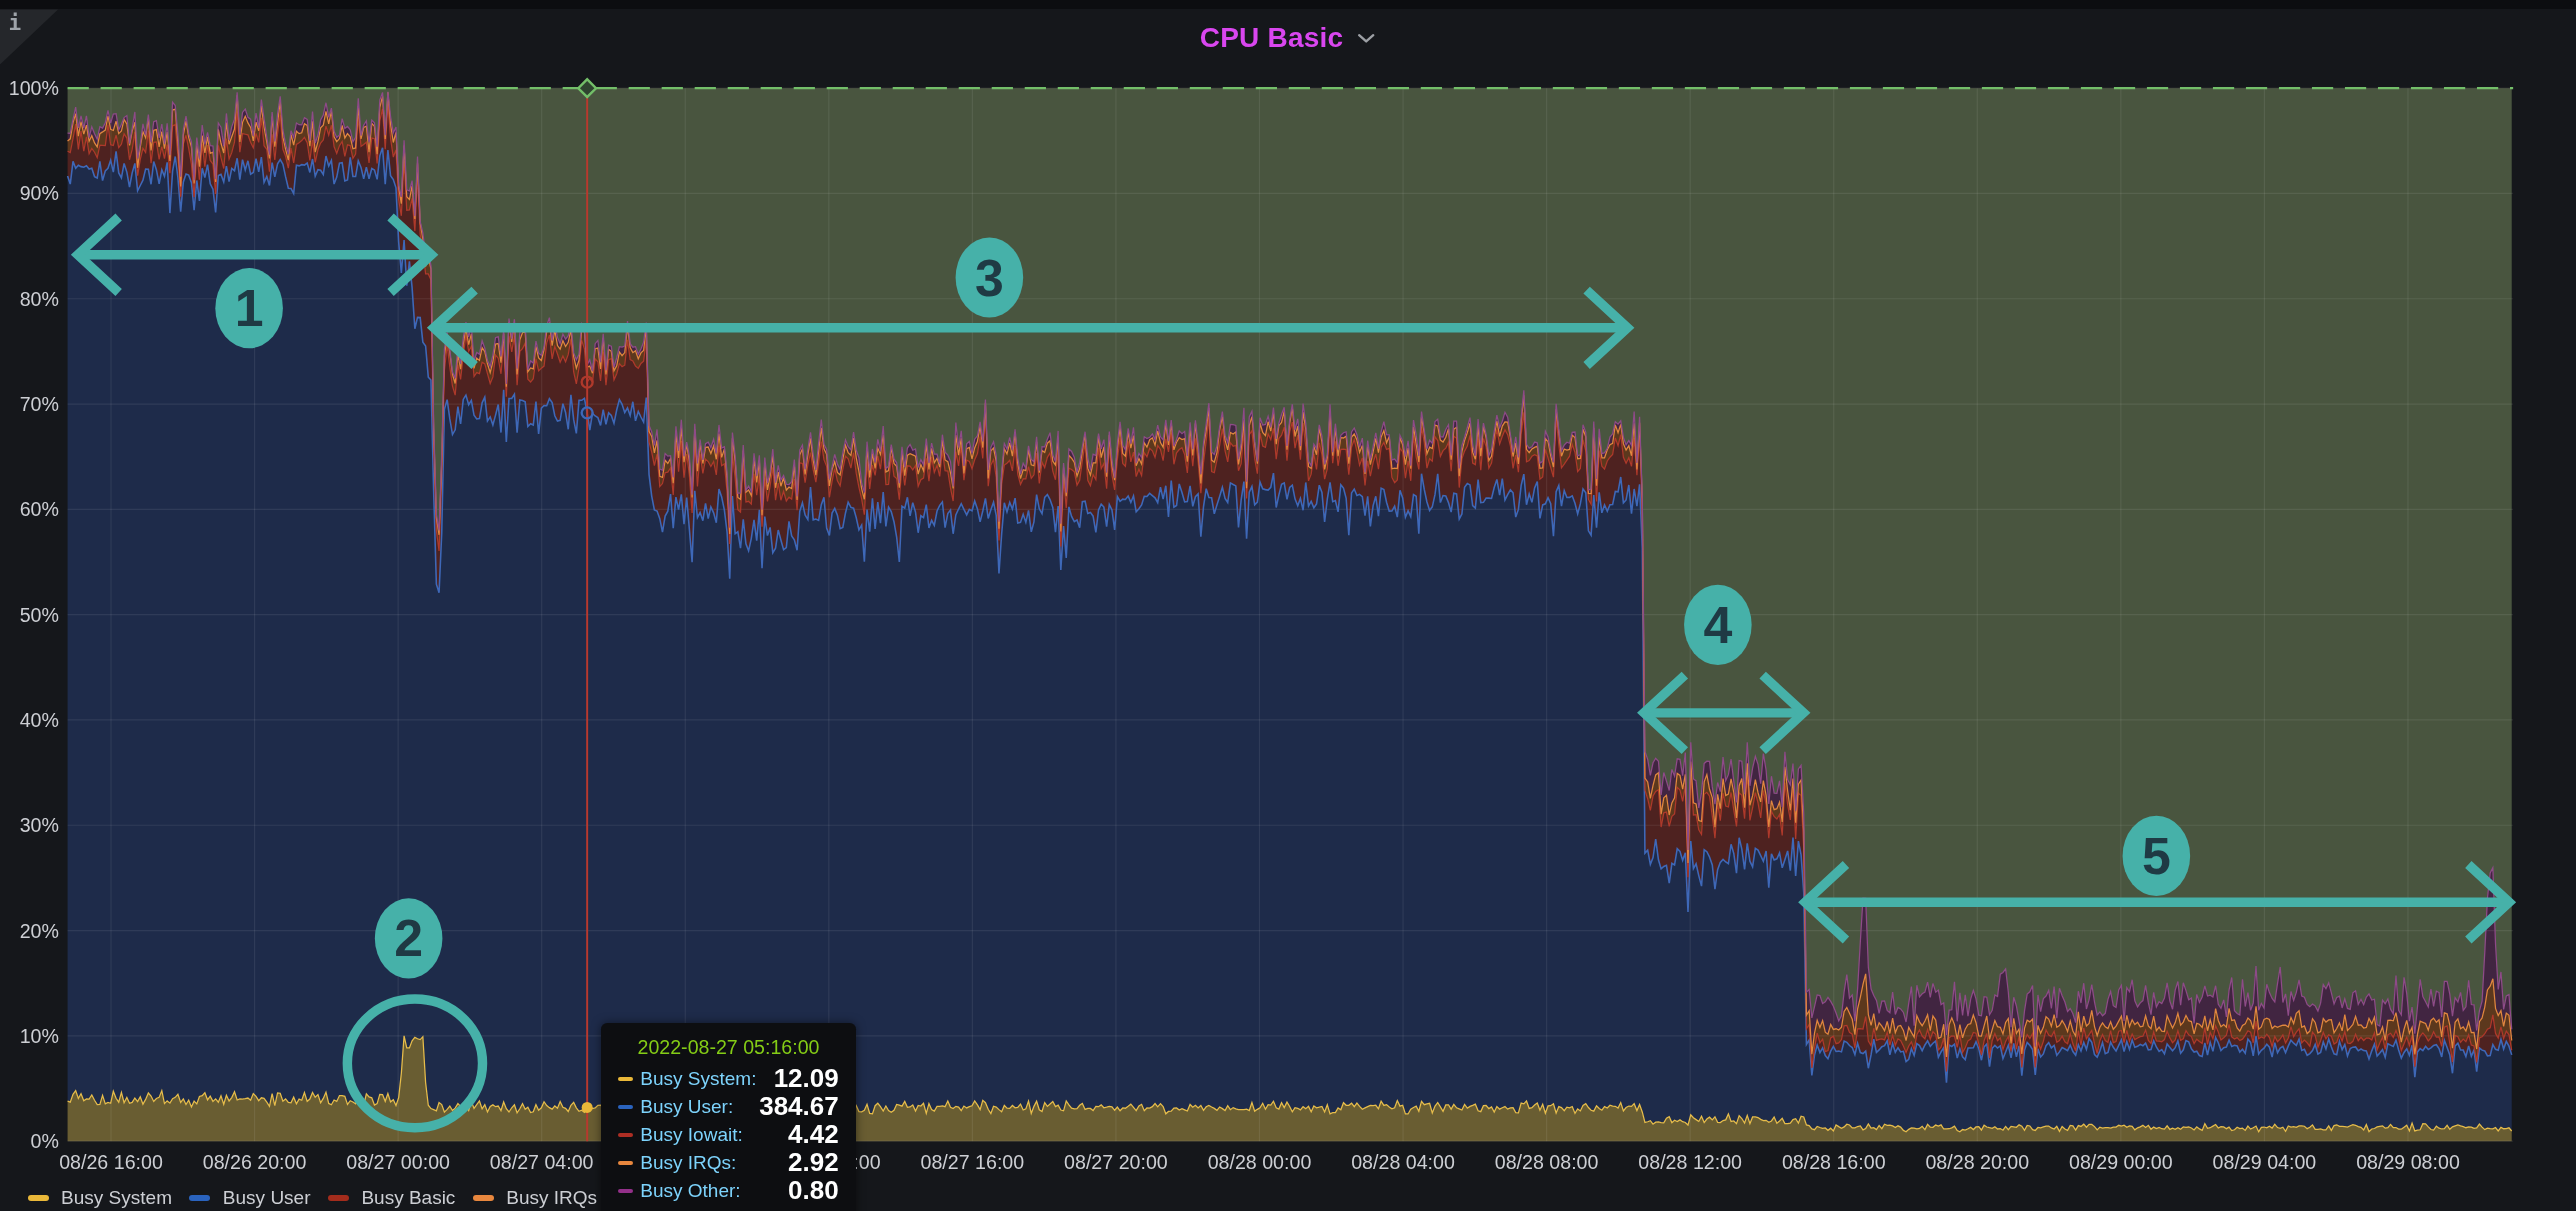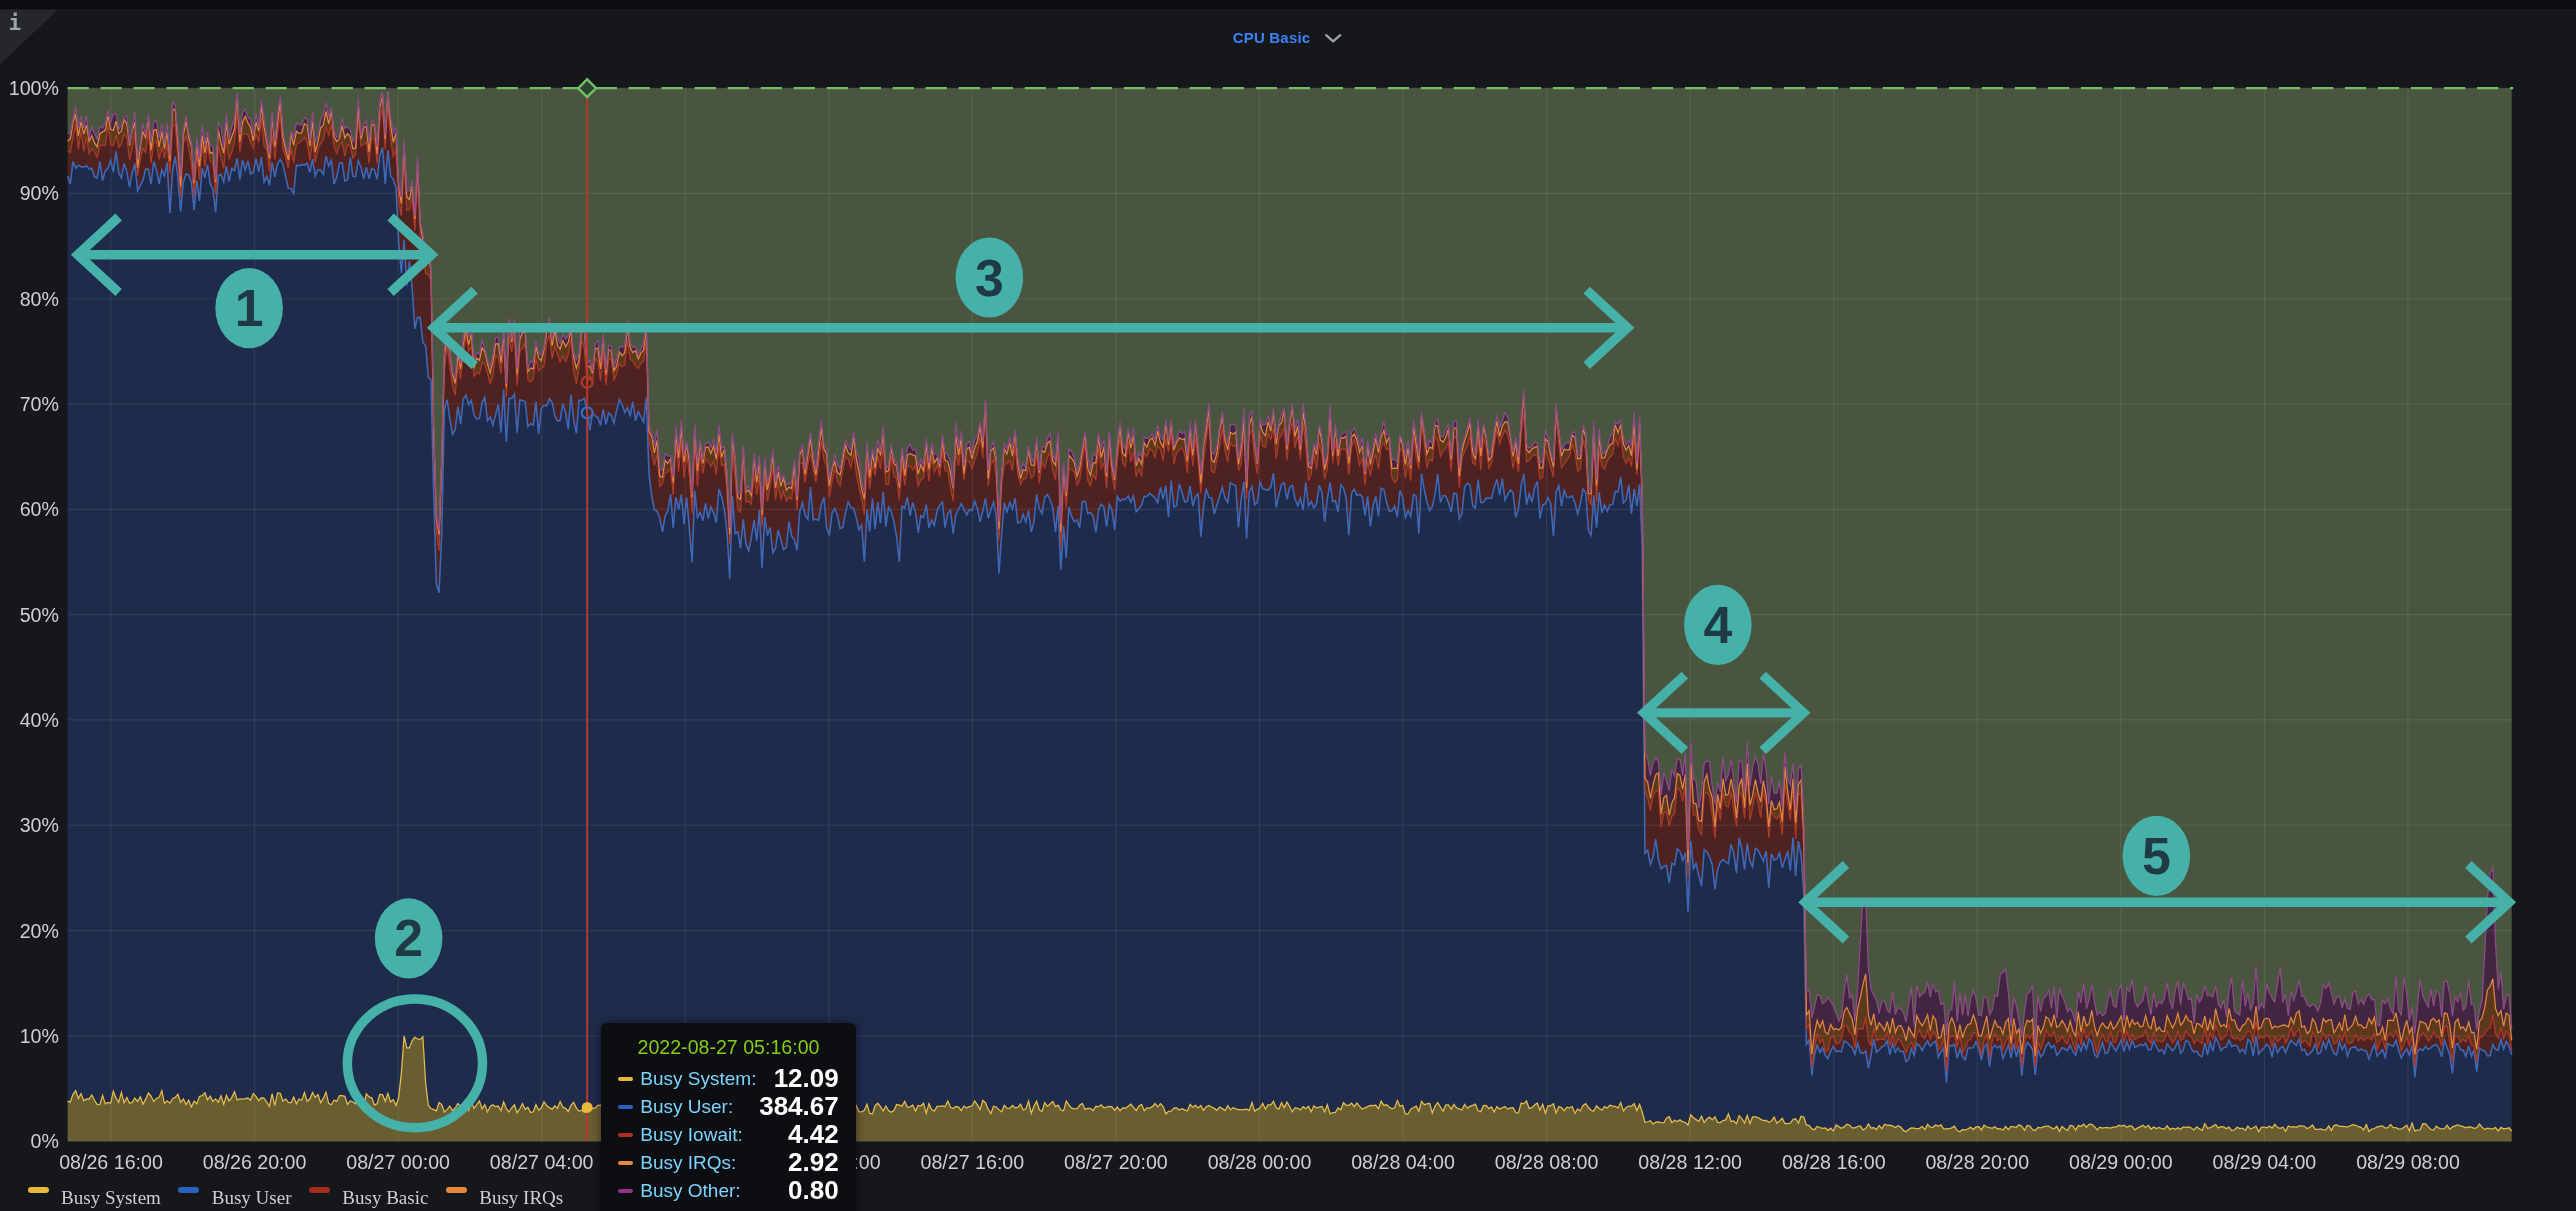--- a/index.html
+++ b/index.html
@@ -1,30 +1,30 @@
 <!DOCTYPE html>
 <html style="font-size:12.6px"><head>
 <meta charset="utf-8">
 <style>
   html,body{margin:0;padding:0;background:#15171B;}
   #app{position:relative;width:2576px;height:1212px;overflow:hidden;background:#15171B;font-family:"Liberation Sans",sans-serif;}
   #topstrip{position:absolute;left:0;top:0;width:100%;height:9.4px;background:#0C0D10;}
   #infocorner{position:absolute;left:0;top:9.4px;width:58px;height:55px;background:#25272B;clip-path:polygon(0 0,100% 0,0 100%);}
   #infoicon{position:absolute;left:8.6px;top:11px;color:#9FA4AA;font-family:"DejaVu Sans Mono",monospace;font-size:21px;font-weight:700;}
   #titlebar{position:absolute;left:0;top:9.4px;width:100%;height:57px;display:flex;align-items:center;justify-content:center;gap:12.6px;}
-  #paneltitle{color:#3b82f6;font-size:15px;font-weight:700;letter-spacing:0.2px;}
+  #paneltitle{color:#d946ef;font-size:28px;font-weight:700;letter-spacing:0.2px;}
   svg{position:absolute;left:0;top:0;}
   #tooltip{position:absolute;left:601px;top:1023px;width:255px;height:236px;background:#0D0E11;border-radius:6.3px;box-shadow:0 0 9.4px rgba(0,0,0,0.5);padding:0;box-sizing:border-box;}
   #tooltip .hdr{margin:12.6px 19px 6.3px 19px;text-align:center;color:#84cc16;font-size:19.6px;white-space:nowrap;}
   #tooltip .row{display:flex;align-items:center;height:28px;margin:0 17.3px;}
   #tooltip .dash{width:15px;height:3.9px;border-radius:2.4px;margin-right:7px;flex:none;}
   #tooltip .lbl{color:#7dd3fc;font-size:19px;white-space:nowrap;}
   #tooltip .val{margin-left:auto;color:#FFFFFF;font-size:26px;font-weight:700;}
   #legend{position:absolute;left:27.5px;top:1187px;display:flex;align-items:center;gap:17.3px;}
-  .legitem{display:flex;gap:12.6px;font-family:Liberation Serif, serif;}
+  .legitem{display:flex;align-items:center;gap:12.6px;}
   .legdash{width:21px;height:6.3px;border-radius:3.1px;}
   .leglbl{color:#CDCFD4;font-size:19px;white-space:nowrap;}
 </style>
 </head>
 <body>
 
 <div id="app">
   <div id="topstrip"></div>
   <div id="titlebar">
     <span id="paneltitle">CPU Basic</span>

